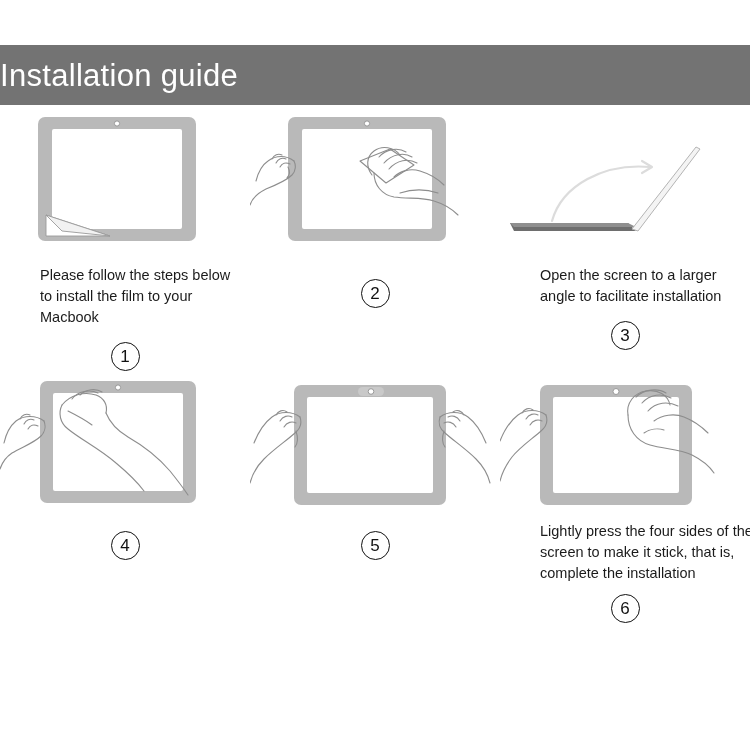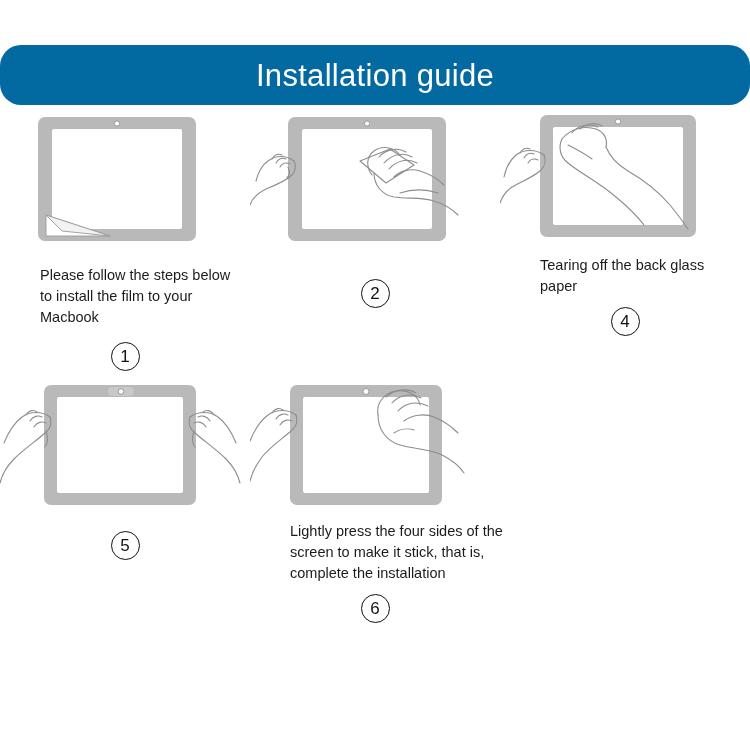--- a/index.html
+++ b/index.html
@@ -16,25 +16,24 @@
     color: #1a1a1a;
   }
 
   
   .header-band {
     position: absolute;
     left: 0;
     top: 45px;
     width: 750px;
     height: 60px;
-    background: #0369a1;
+    background: #737373;
     display: flex;
     align-items: center;
-    justify-content: center;
-    border-radius: 21px;
+    justify-content: flex-start;
   }
   .header-title {
     color: #ffffff;
     font-size: 31px;
     font-weight: 400;
     letter-spacing: 0.3px;
     line-height: 1;
   }
 
   
@@ -153,20 +152,38 @@
           <path d="M124 68 C124 80 132 90 144 92 C158 94 172 92 184 96 C194 99 202 104 208 110"></path>
           <path d="M150 88 C162 84 176 84 188 88"></path>
         </g>
       </svg>
     </div>
     <div class="num-wrap">
       <div class="num-circle">2</div>
     </div>
   </div>
 
+  <div class="step-card row-top">
+    <div class="figure-box">
+      <svg width="250" height="160" viewBox="0 0 250 160">
+
+        <path d="M10 118 L128 118 L136 126 L14 126 Z" fill="#6e6e6e"></path>
+        <path d="M10 118 L128 118 L136 122 L14 122 Z" fill="#8f8f8f"></path>
+
+        <path d="M132 124 L196 42 L200 44 L138 126 Z" fill="#f4f4f4" stroke="#b4b4b4" stroke-width="1"></path>
+
+        <path d="M52 116 C62 80 104 58 150 62" fill="none" stroke="#dcdcdc" stroke-width="2.2" stroke-linecap="round"></path>
+        <path d="M142 56 L152 62 L142 68" fill="none" stroke="#dcdcdc" stroke-width="2.2" stroke-linecap="round" stroke-linejoin="round"></path>
+      </svg>
+    </div>
+    <div class="caption">Open the screen to a larger angle to facilitate installation</div>
+    <div class="num-wrap">
+      <div class="num-circle">3</div>
+    </div>
+  </div>
 
   <div class="step-card row-bottom">
     <div class="figure-box">
       <svg width="250" height="150" viewBox="0 0 250 150">
         <rect x="40" y="10" width="156" height="122" rx="7" ry="7" fill="#b9b9b9"></rect>
         <rect x="53" y="22" width="130" height="98" rx="2" ry="2" fill="#ffffff"></rect>
         <circle cx="118" cy="16.5" r="2.6" fill="#ffffff" stroke="#9a9a9a" stroke-width="1"></circle>
         <g fill="none" stroke="#8d8d8d" stroke-width="1.1" stroke-linecap="round" stroke-linejoin="round">
 
           <path d="M44 50 C36 44 24 44 16 50 C10 55 6 63 4 72"></path>
@@ -177,21 +194,20 @@
 
           <path d="M62 34 C70 24 84 20 96 24 C104 27 108 34 106 42"></path>
           <path d="M72 28 C78 20 90 18 98 22"></path>
           <path d="M80 24 C86 18 96 17 102 21"></path>
           <path d="M62 34 C58 42 60 52 68 58 C80 68 100 78 116 92 C128 102 138 112 144 120"></path>
           <path d="M106 42 C110 52 118 60 128 66 C142 74 158 86 170 100 C178 110 184 118 188 124"></path>
           <path d="M68 40 C76 44 84 48 92 54"></path>
         </g>
       </svg>
     </div>
-    <div class="caption">Tearing off the back glass paper</div>
     <div class="num-wrap">
       <div class="num-circle">4</div>
     </div>
   </div>
 
   <div class="step-card row-bottom">
     <div class="figure-box">
       <svg width="250" height="150" viewBox="0 0 250 150">
         <rect x="44" y="14" width="152" height="120" rx="7" ry="7" fill="#b9b9b9"></rect>
         <rect x="57" y="26" width="126" height="96" rx="2" ry="2" fill="#ffffff"></rect>

